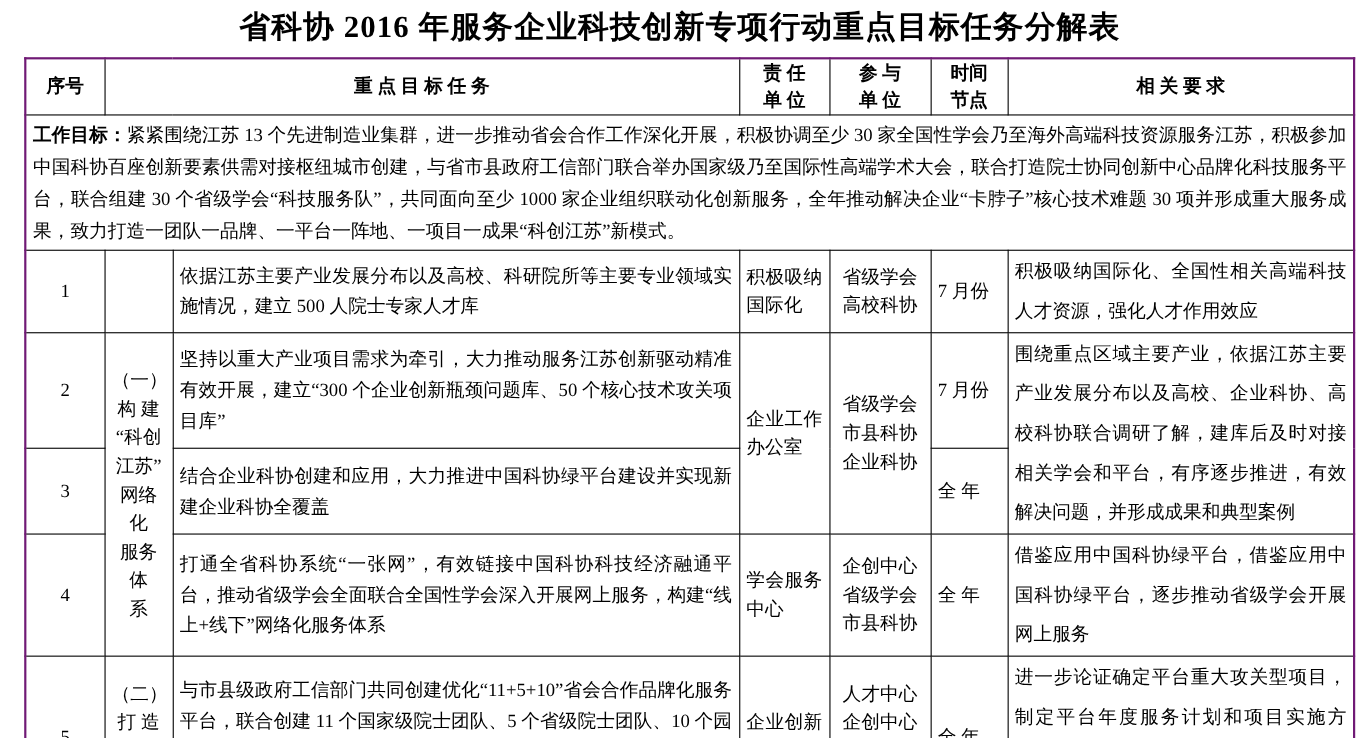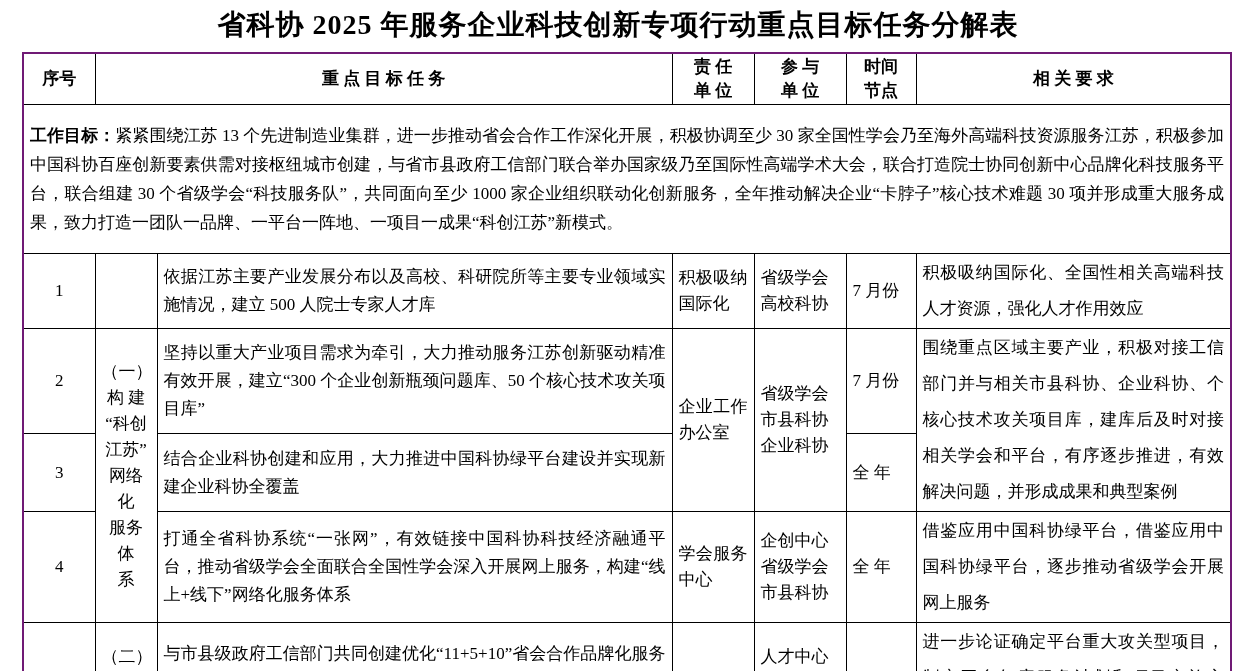--- a/index.html
+++ b/index.html
@@ -50,20 +50,21 @@
     line-height:28px;
     padding:2px 8px;
   }
   .cell-resp{
     text-align:justify;
     word-break:break-all;
     line-height:26px;
     padding:2px 9px;
   }
   .cell-part{
+    text-align:center;
     white-space:pre-line;
     line-height:26px;
     padding:2px 2px;
   }
   .cell-time{
     text-align:left;
     line-height:24px;
     white-space:pre-line;
   }
   .cell-req{
@@ -78,21 +79,21 @@
     word-break:break-all;
     line-height:29px;
     padding:4px 10px;
     vertical-align:top;
   }
   .cell-goal b{font-weight:bold;}
 </style>
 </head>
 <body>
 
-<h1 class="page-title">省科协 2025 年服务企业科技创新专项行动重点目标任务分解表</h1>
+<h1 class="page-title">省科协 2016 年服务企业科技创新专项行动重点目标任务分解表</h1>
 
 <table class="main">
   <colgroup>
     <col style="width:72px">
     <col style="width:62px">
     <col style="width:515px">
     <col style="width:82px">
     <col style="width:92px">
     <col style="width:70px">
     <col style="width:315px">
@@ -104,21 +105,21 @@
     <th colspan="2">重 点 目 标 任 务</th>
     <th>责 任
 单 位</th>
     <th>参 与
 单 位</th>
     <th>时间
 节点</th>
     <th>相 关 要 求</th>
   </tr>
 
-  <tr style="height:149px">
+  <tr style="height:123px">
     <td colspan="7" class="cell-goal">
       <b>工作目标：</b><span>紧紧围绕江苏 13 个先进制造业集群，进一步推动省会合作工作深化开展，积极协调至少 30 家全国性学会乃至海外高端科技资源服务江苏，积极参加中国科协百座创新要素供需对接枢纽城市创建，与省市县政府工信部门联合举办国家级乃至国际性高端学术大会，联合打造院士协同创新中心品牌化科技服务平台，联合组建 30 个省级学会“科技服务队”，共同面向至少 1000 家企业组织联动化创新服务，全年推动解决企业“卡脖子”核心技术难题 30 项并形成重大服务成果，致力打造一团队一品牌、一平台一阵地、一项目一成果“科创江苏”新模式。</span>
     </td>
   </tr>
 
   <tr style="height:60px">
     <td class="cell-serial">1</td>
     <td class="cell-group"></td>
     <td class="cell-task">依据江苏主要产业发展分布以及高校、科研院所等主要专业领域实施情况，建立 500 人院士专家人才库</td>
     <td class="cell-resp">积极吸纳国际化</td>
@@ -136,21 +137,21 @@
 江苏”
 网络化
 服务体
 系</td>
     <td class="cell-task">坚持以重大产业项目需求为牵引，大力推动服务江苏创新驱动精准有效开展，建立“300 个企业创新瓶颈问题库、50 个核心技术攻关项目库”</td>
     <td class="cell-resp" rowspan="2">企业工作办公室</td>
     <td class="cell-part" rowspan="2">省级学会
 市县科协
 企业科协</td>
     <td class="cell-time">7 月份</td>
-    <td class="cell-req" rowspan="2">围绕重点区域主要产业，积极对接工信部门并与相关市县科协、企业科协、个核心技术攻关项目库，建库后及时对接相关学会和平台，有序逐步推进，有效解决问题，并形成成果和典型案例</td>
+    <td class="cell-req" rowspan="2">围绕重点区域主要产业，依据江苏主要产业发展分布以及高校、企业科协、高校科协联合调研了解，建库后及时对接相关学会和平台，有序逐步推进，有效解决问题，并形成成果和典型案例</td>
   </tr>
 
   <tr style="height:72px">
     <td class="cell-serial">3</td>
     <td class="cell-task">结合企业科协创建和应用，大力推进中国科协绿平台建设并实现新建企业科协全覆盖</td>
     <td class="cell-time">全 年</td>
   </tr>
 
   <tr style="height:84px">
     <td class="cell-serial">4</td>

